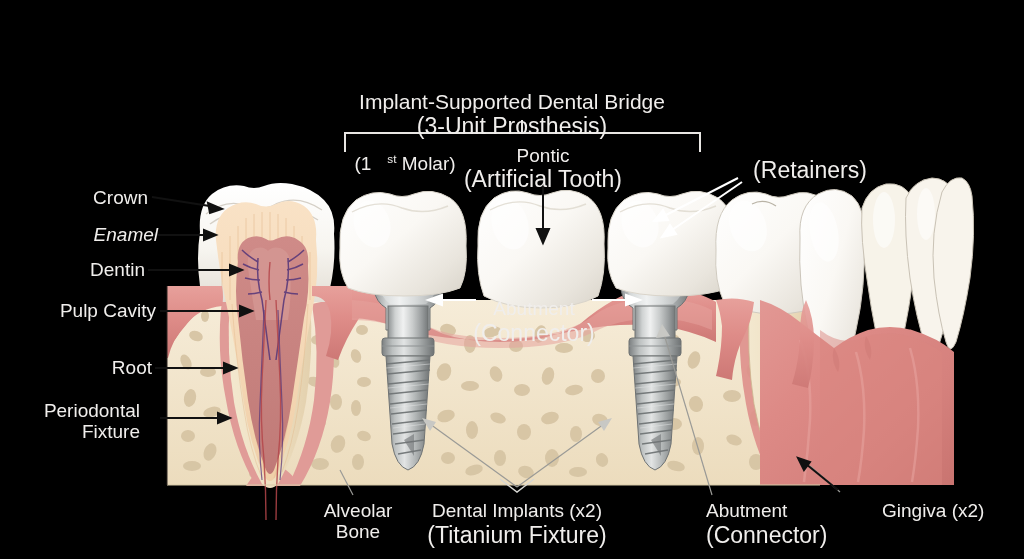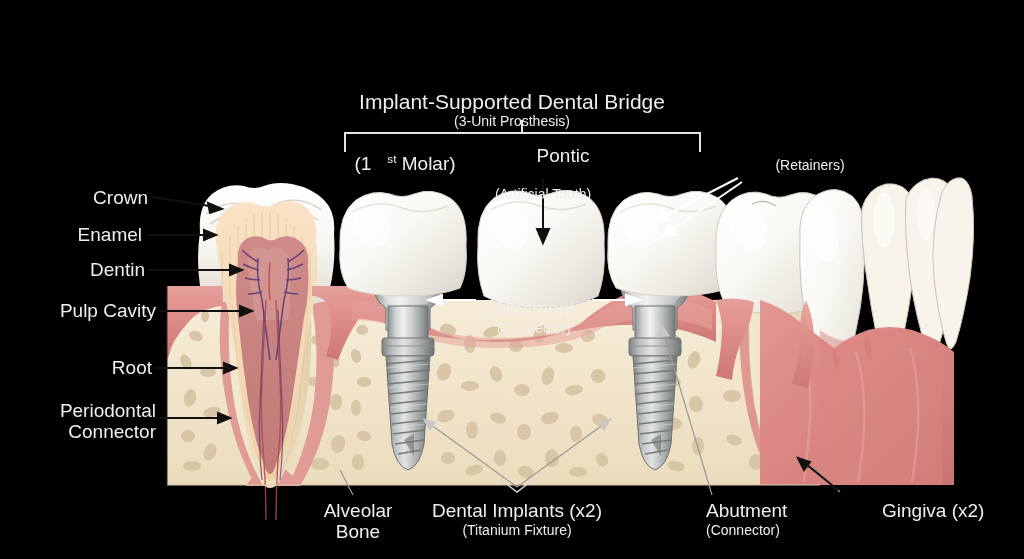--- a/index.html
+++ b/index.html
@@ -6,21 +6,21 @@
   html,body{margin:0;padding:0;background:#000;}
   body{width:1024px;height:559px;overflow:hidden;
        font-family:"Liberation Sans","DejaVu Sans",sans-serif;}
   #stage{position:relative;width:1024px;height:559px;background:#ef4444;}
   #art{position:absolute;inset:0;}
   .lbl{position:absolute;color:#f0eeec;line-height:1.12;white-space:nowrap;}
   .lbl.c{text-align:center;}
   .lbl.r{text-align:right;}
   .t1{font-size:21px;}
   .t2{font-size:19px;}
-  .sub{font-size:14px;}
+  .sub{font-size:23px;}
   sup{font-size:.62em;vertical-align:super;margin-left:16px;}
 </style>
 </head>
 <body>
 
 <div id="stage">
 
   <svg id="art" viewBox="0 0 1024 559" width="1024" height="559">
     <defs>
       <linearGradient id="gEnamel" x1="0" y1="0" x2="0" y2="1">
@@ -577,33 +577,33 @@
     </g>
   </svg>
 
   <div class="lbl c t1" style="left:512px;top:90px;transform:translateX(-50%);">Implant-Supported Dental Bridge</div>
   <div class="lbl c sub" style="left:512px;top:114px;transform:translateX(-50%);">(3-Unit Prosthesis)</div>
 
   <div class="lbl c t2" style="left:405px;top:152px;transform:translateX(-50%);">
     <span>(1<sup>st</sup> Molar)</span>
   </div>
 
-  <div class="lbl c t2" style="left:543px;top:145px;transform:translateX(-50%);margin-left:20px;">Pontic</div>
-  <div class="lbl c sub" style="left:543px;top:167px;transform:translateX(-50%);margin-top:20px;">(Artificial Tooth)</div>
+  <div class="lbl c t2" style="left:543px;top:145px;transform:translateX(-50%);">Pontic</div>
+  <div class="lbl c sub" style="left:543px;top:167px;transform:translateX(-50%);">(Artificial Tooth)</div>
 
   <div class="lbl c sub" style="left:810px;top:158px;transform:translateX(-50%);">(Retainers)</div>
 
   <div class="lbl r t2" style="left:148px;top:187px;transform:translateX(-100%);">Crown</div>
-  <div class="lbl r t2" style="left:142px;top:224px;transform:translateX(-100%);">Enamel</div>
+  <div class="lbl r t2" style="left:158px;top:224px;transform:translateX(-100%);font-style:italic;">Enamel</div>
   <div class="lbl r t2" style="left:145px;top:259px;transform:translateX(-100%);">Dentin</div>
   <div class="lbl r t2" style="left:156px;top:300px;transform:translateX(-100%);">Pulp Cavity</div>
   <div class="lbl r t2" style="left:152px;top:357px;transform:translateX(-100%);">Root</div>
-  <div class="lbl r t2" style="left:156px;top:400px;transform:translateX(-100%);">
+  <div class="lbl r t2" style="left:140px;top:400px;transform:translateX(-100%);">
     <div>Periodontal</div>
-    <div>Connector</div>
+    <div>Fixture</div>
   </div>
 
   <div class="lbl c t2" style="left:534px;top:298px;transform:translateX(-50%);">Abutment</div>
   <div class="lbl c sub" style="left:534px;top:321px;transform:translateX(-50%);">(Connector)</div>
 
   <div class="lbl c t2" style="left:358px;top:500px;transform:translateX(-50%);">
     <div>Alveolar</div>
     <div>Bone</div>
   </div>
 

